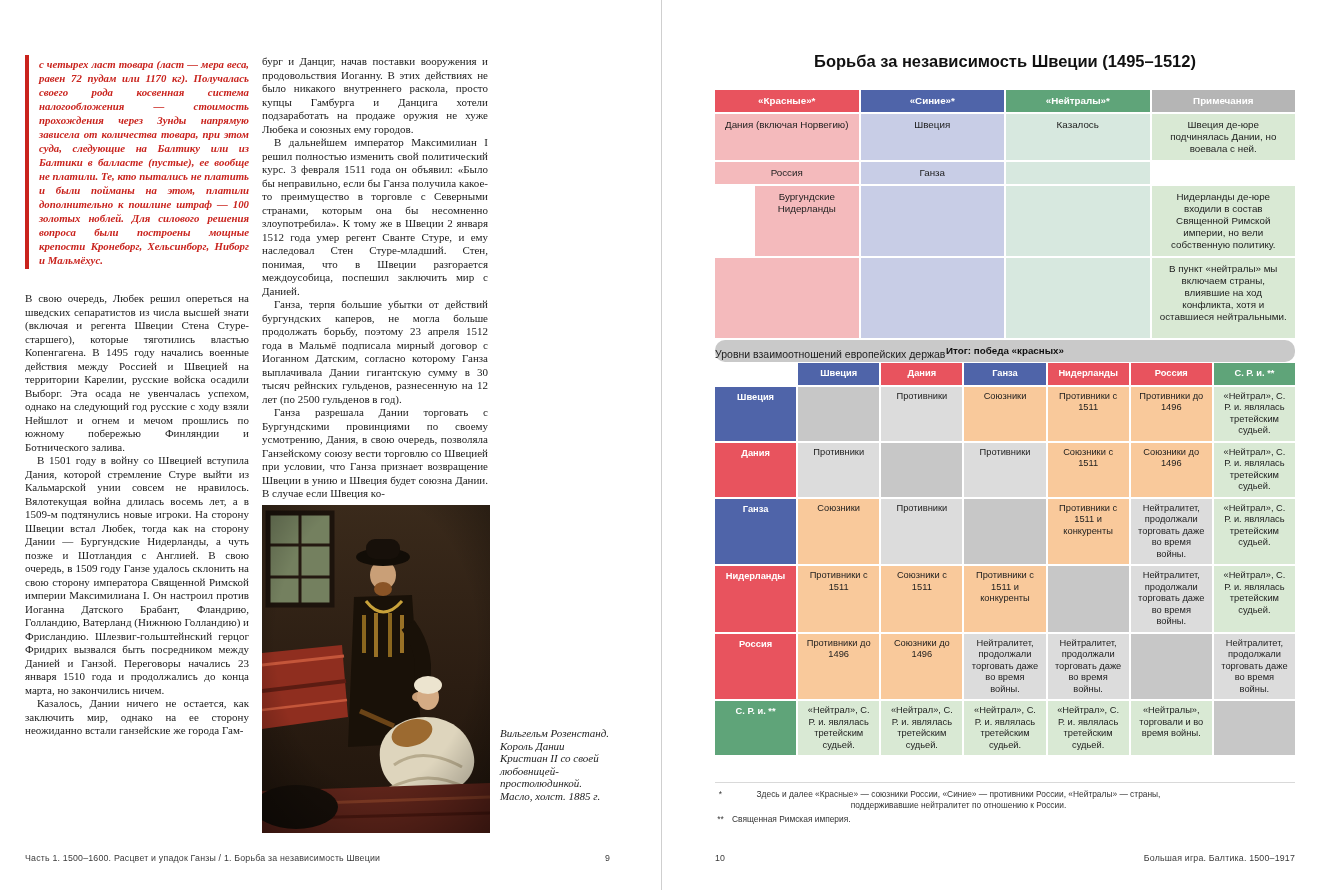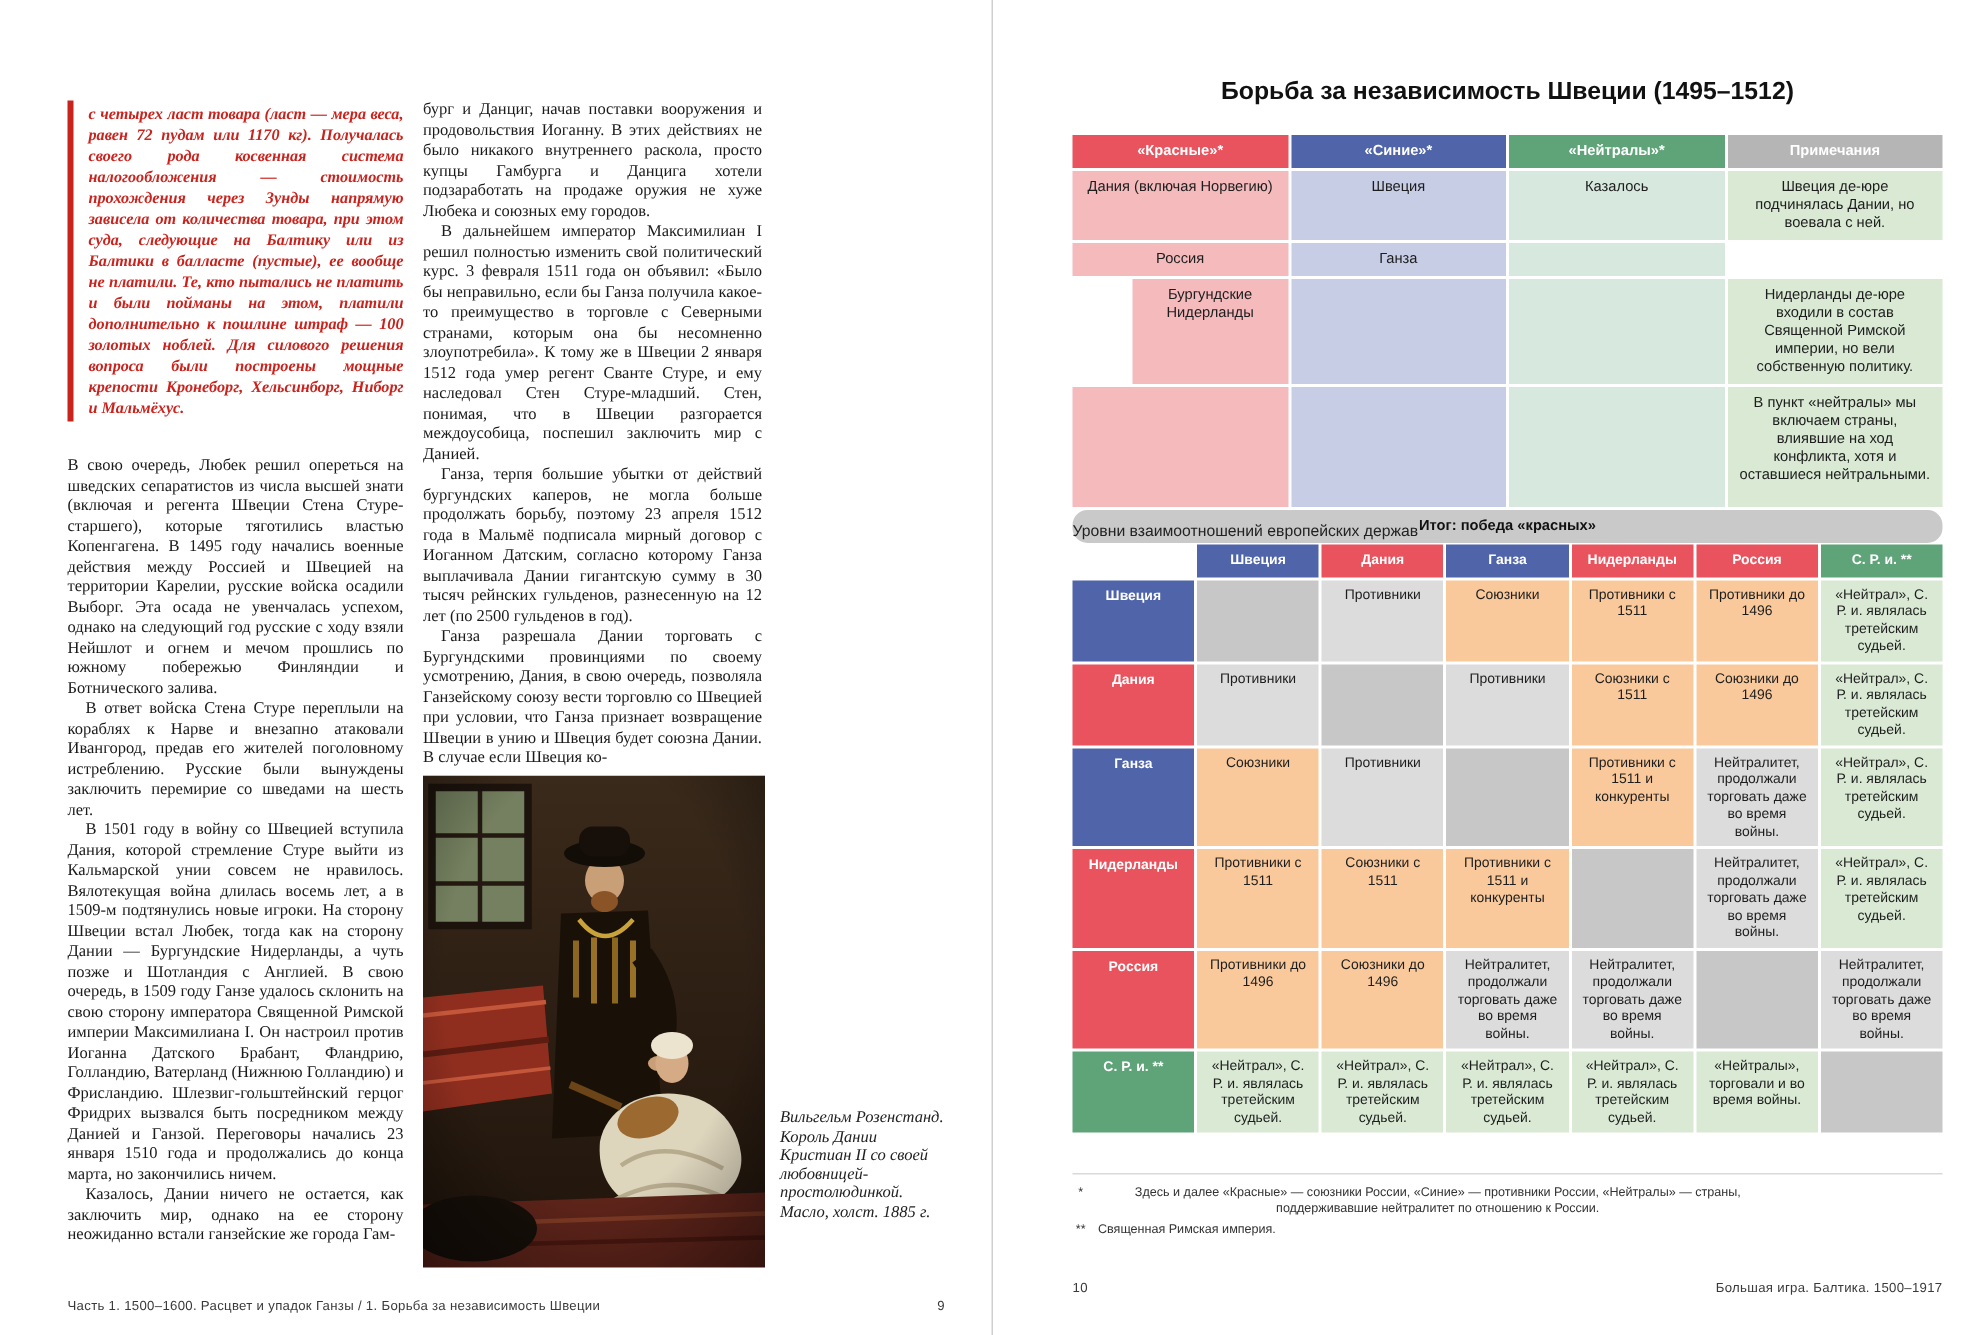--- a/index.html
+++ b/index.html
@@ -53,27 +53,26 @@
   .fn-rule { height:1px; background:#d9d9d9; }
   .footnotes { width:470px; font-size:8.4px; line-height:10.5px; color:#333; }
   .fn { display:flex; gap:6px; margin-bottom:4px; }
   .fn .mark { flex:none; width:11px; }
 </style>
 </head>
 <body>
 
 <div class="spread">
 
-  <div class="abs" style="left:0; top:12px; width:661px; height:670px;margin-left:20px;">
+  <div class="abs" style="left:0; top:0; width:661px; height:670px;">
 
     <div class="abs sidebar-note" style="left:25px; top:55px; width:224px;">с четырех ласт товара (ласт — мера веса, равен 72 пудам или 1170 кг). Получалась своего рода косвенная система налогообложения — стоимость прохождения через Зунды напрямую зависела от количества товара, при этом суда, следующие на Балтику или из Балтики в балласте (пустые), ее вообще не платили. Те, кто пытались не платить и были пойманы на этом, платили дополнительно к пошлине штраф — 100 золотых ноблей. Для силового решения вопроса были построены мощные крепости Кронеборг, Хельсинборг, Ниборг и Мальмёхус.</div>
 
     <div class="abs body-col" style="left:25px; top:292px; width:224px;font-family:Liberation Serif, serif;">
       <p class="noindent">В свою очередь, Любек решил опереться на шведских сепаратистов из числа высшей знати (включая и регента Швеции Стена Стуре-старшего), которые тяготились властью Копенгагена. В 1495 году начались военные действия между Россией и Швецией на территории Карелии, русские войска осадили Выборг. Эта осада не увенчалась успехом, однако на следующий год русские с ходу взяли Нейшлот и огнем и мечом прошлись по южному побережью Финляндии и Ботнического залива.</p>
-      <p>В ответ войска Стена Стуре переплыли на кораблях к Нарве и внезапно атаковали Ивангород, предав его жителей поголовному истреблению. Русские были вынуждены заключить перемирие со шведами на шесть лет.</p>
       <p>В 1501 году в войну со Швецией вступила Дания, которой стремление Стуре выйти из Кальмарской унии совсем не нравилось. Вялотекущая война длилась восемь лет, а в 1509-м подтянулись новые игроки. На сторону Швеции встал Любек, тогда как на сторону Дании — Бургундские Нидерланды, а чуть позже и Шотландия с Англией. В свою очередь, в 1509 году Ганзе удалось склонить на свою сторону императора Священной Римской империи Максимилиана I. Он настроил против Иоганна Датского Брабант, Фландрию, Голландию, Ватерланд (Нижнюю Голландию) и Фрисландию. Шлезвиг-гольштейнский герцог Фридрих вызвался быть посредником между Данией и Ганзой. Переговоры начались 23 января 1510 года и продолжались до конца марта, но закончились ничем.</p>
       <p>Казалось, Дании ничего не остается, как заключить мир, однако на ее сторону неожиданно встали ганзейские же города Гам-</p>
     </div>
 
     <div class="abs body-col" style="left:262px; top:55px; width:226px;font-family:Liberation Serif, serif;">
       <p class="noindent">бург и Данциг, начав поставки вооружения и продовольствия Иоганну. В этих действиях не было никакого внутреннего раскола, просто купцы Гамбурга и Данцига хотели подзаработать на продаже оружия не хуже Любека и союзных ему городов.</p>
       <p>В дальнейшем император Максимилиан I решил полностью изменить свой политический курс. 3 февраля 1511 года он объявил: «Было бы неправильно, если бы Ганза получила какое-то преимущество в торговле с Северными странами, которым она бы несомненно злоупотребила». К тому же в Швеции 2 января 1512 года умер регент Сванте Стуре, и ему наследовал Стен Стуре-младший. Стен, понимая, что в Швеции разгорается междоусобица, поспешил заключить мир с Данией.</p>
       <p>Ганза, терпя большие убытки от действий бургундских каперов, не могла больше продолжать борьбу, поэтому 23 апреля 1512 года в Мальмё подписала мирный договор с Иоганном Датским, согласно которому Ганза выплачивала Дании гигантскую сумму в 30 тысяч рейнских гульденов, разнесенную на 12 лет (по 2500 гульденов в год).</p>
       <p>Ганза разрешала Дании торговать с Бургундскими провинциями по своему усмотрению, Дания, в свою очередь, позволяла Ганзейскому союзу вести торговлю со Швецией при условии, что Ганза признает возвращение Швеции в унию и Швеция будет союзна Дании. В случае если Швеция ко-</p>
     </div>

